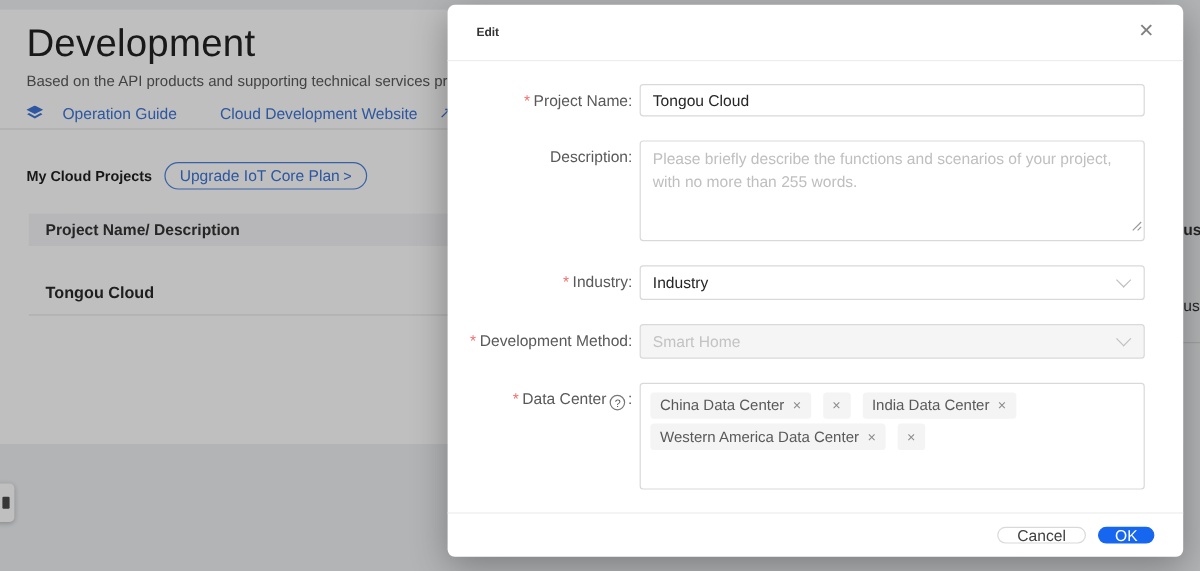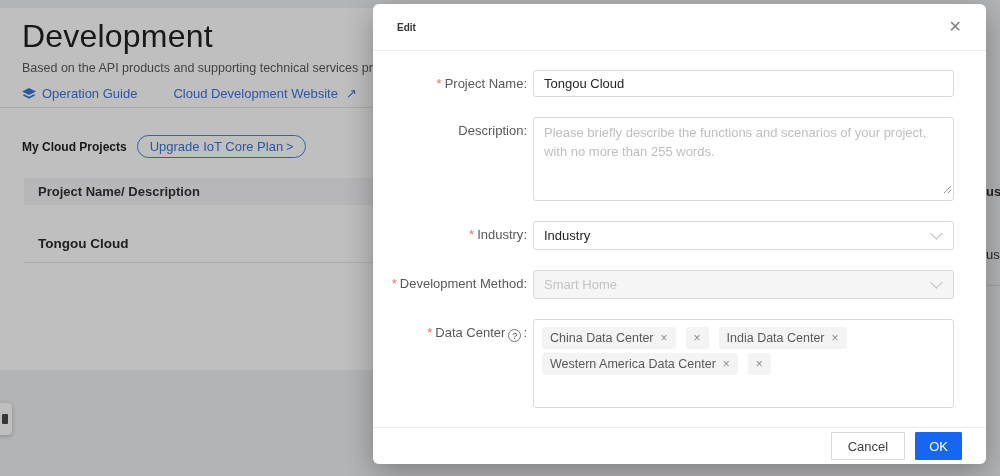--- a/index.html
+++ b/index.html
@@ -7,21 +7,21 @@
     width:1000px;height:476px;position:relative;overflow:hidden;
     font-family:"Liberation Sans","DejaVu Sans",sans-serif;
     background:#eef0f2;
   }
   
   .page{position:absolute;inset:0;z-index:1;}
   .card{position:absolute;left:0;top:8px;width:986px;height:362px;background:#ffffff;}
   .page-title{position:absolute;left:22px;top:18px;font-size:32px;color:#222;font-weight:400;letter-spacing:.2px;}
   .page-subtitle{position:absolute;left:22px;top:61px;font-size:12.5px;color:#5a5a5a;white-space:nowrap;}
   .links-row{position:absolute;left:22px;top:86px;display:flex;gap:36px;align-items:center;}
-  .page-link{display:inline-flex;align-items:center;gap:6px;font-size:13px;color:#3d74d6;cursor:pointer;white-space:nowrap;}
+  .page-link{display:inline-flex;align-items:center;gap:16px;font-size:13px;color:#3d74d6;cursor:pointer;white-space:nowrap;}
   .page-link svg{display:block;}
   .ext-arrow{font-size:13px;margin-left:2px;}
   .divider-h{position:absolute;left:0;top:107px;width:986px;height:1px;background:#e4e4e4;}
   .section-row{position:absolute;left:22px;top:135px;display:flex;align-items:center;gap:10px;}
   .section-title{font-size:12px;font-weight:bold;color:#1f1f1f;}
   .upgrade-pill{display:inline-flex;align-items:center;gap:3px;border:1px solid #4a82dd;color:#3d74d6;
     border-radius:14px;padding:3px 12px;font-size:13px;cursor:pointer;background:transparent;white-space:nowrap;}
   .upgrade-pill .chev{font-size:12px;}
   .table-header{position:absolute;left:24px;top:178px;width:962px;height:27px;background:#f4f5f7;
     display:flex;align-items:center;padding-left:14px;box-sizing:border-box;
@@ -62,21 +62,21 @@
   .ctl-select.disabled{background:#f5f5f5;color:#c3c3c3;cursor:not-allowed;}
   .sel-chevron{margin-left:auto;width:8px;height:8px;border-left:1.5px solid #bfbfbf;border-bottom:1.5px solid #bfbfbf;
     transform:rotate(-45deg) translateY(-3px);}
   .ctl-tags{min-height:89px;border:1px solid #d9d9d9;border-radius:3px;box-sizing:border-box;
     padding:7px 8px;display:flex;flex-wrap:wrap;gap:4px 10px;align-content:flex-start;}
   .tag{background:#f4f4f5;border-radius:3px;height:22px;line-height:22px;padding:0 8px;
     display:inline-flex;align-items:center;gap:7px;font-size:12.5px;color:#595959;white-space:nowrap;}
   .tag-close{color:#8c8c8c;font-size:12px;cursor:pointer;line-height:1;}
   .modal-footer{position:absolute;left:0;right:0;bottom:0;height:36px;border-top:1px solid #ededed;
     display:flex;align-items:center;justify-content:flex-end;gap:10px;padding:0 24px;}
-  .btn{height:28px;border-radius:1px;font-size:13px;font-family:inherit;cursor:pointer;display:inline-flex;align-items:center;}
+  .btn{height:14px;border-radius:11px;font-size:13px;font-family:inherit;cursor:pointer;display:inline-flex;align-items:center;}
   .btn-cancel{background:#fff;border:1px solid #d9d9d9;color:#404040;padding:0 16px;}
   .btn-ok{background:#1666f0;border:1px solid #1666f0;color:#fff;padding:0 13px;}
 </style>
 </head>
 <body>
 
 <div class="page">
   <div class="card"></div>
 
   <div class="page-title">Development</div>

